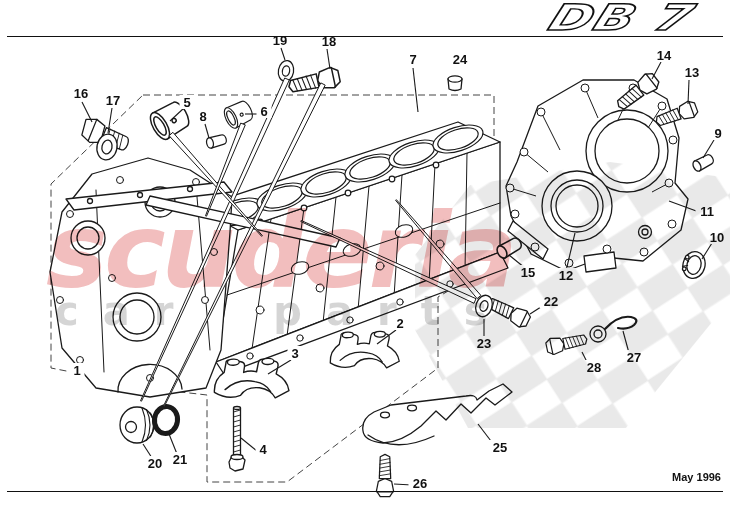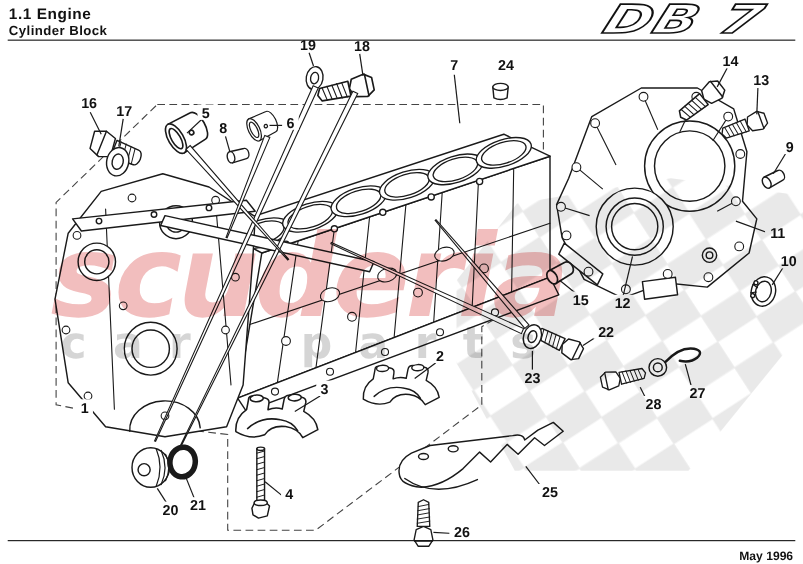--- a/index.html
+++ b/index.html
@@ -4,21 +4,21 @@
 <style>
   html,body{margin:0;padding:0;background:#fff;}
   .page{position:relative;width:730px;height:513px;background:#fff;overflow:hidden;
         font-family:"Liberation Sans",sans-serif;}
   .hdr{position:absolute;left:8px;top:4px;}
   .hdr .t1{font-size:14px;font-weight:bold;color:#111;letter-spacing:.5px;}
   .hdr .t2{font-size:12px;font-weight:bold;color:#111;margin-top:1px;letter-spacing:.4px;}
   .rule-top{position:absolute;left:7px;right:7px;top:36px;border-top:1.6px solid #111;}
   .rule-bot{position:absolute;left:7px;right:7px;top:491px;border-top:1.4px solid #111;}
   .logo{position:absolute;right:6px;top:0px;}
-  .ftr{position:absolute;right:9px;top:500px;font-size:11px;font-weight:bold;color:#111;}
+  .ftr{position:absolute;right:9px;top:471px;font-size:11px;font-weight:bold;color:#111;}
   svg.diagram{position:absolute;left:0;top:0;}
   text.callout{font-family:"Liberation Sans",sans-serif;font-weight:bold;font-size:13px;fill:#111;}
   .wm1{font-family:"DejaVu Sans",sans-serif;font-weight:bold;font-style:italic;
        font-size:104px;letter-spacing:-4px;mix-blend-mode:multiply;}
   .wm2{font-family:"DejaVu Sans",sans-serif;font-weight:bold;
        font-size:40px;letter-spacing:24px;word-spacing:38px;mix-blend-mode:multiply;}
 </style>
 </head>
 <body>
 
@@ -344,24 +344,20 @@
         <text x="594" y="372" text-anchor="middle" class="callout">28</text>
       </g>
 
     <g style="mix-blend-mode:multiply" opacity="0.5">
       <polygon points="415,255 470,185 610,162 730,178 730,300 626,428 468,428 415,330" fill="url(#checkerPat)"></polygon>
     </g>
     <text class="wm1" x="46" y="287" opacity="0.40" fill="#dd5c5c">scuderia</text>
     <text class="wm2" x="55" y="325" opacity="0.6" fill="#b9b9b9">car parts</text>
   </svg>
 
-  <div class="hdr">
-    <div class="t1">1.1  Engine</div>
-    <div class="t2">Cylinder  Block</div>
-  </div>
   <div class="rule-top"></div>
 
   <svg class="logo" width="195" height="38" viewBox="0 0 195 38">
     <g transform="translate(28,0) scale(1.45 1) skewX(-14)">
       <text x="0" y="30" font-family="DejaVu Sans, sans-serif" font-size="36" font-weight="bold" font-style="italic" fill="#ffffff" stroke="#111" stroke-width="1.4" letter-spacing="1">DB 7</text>
     </g>
   </svg>
 
   <div class="rule-bot"></div>
   <div class="ftr">May  1996</div>

